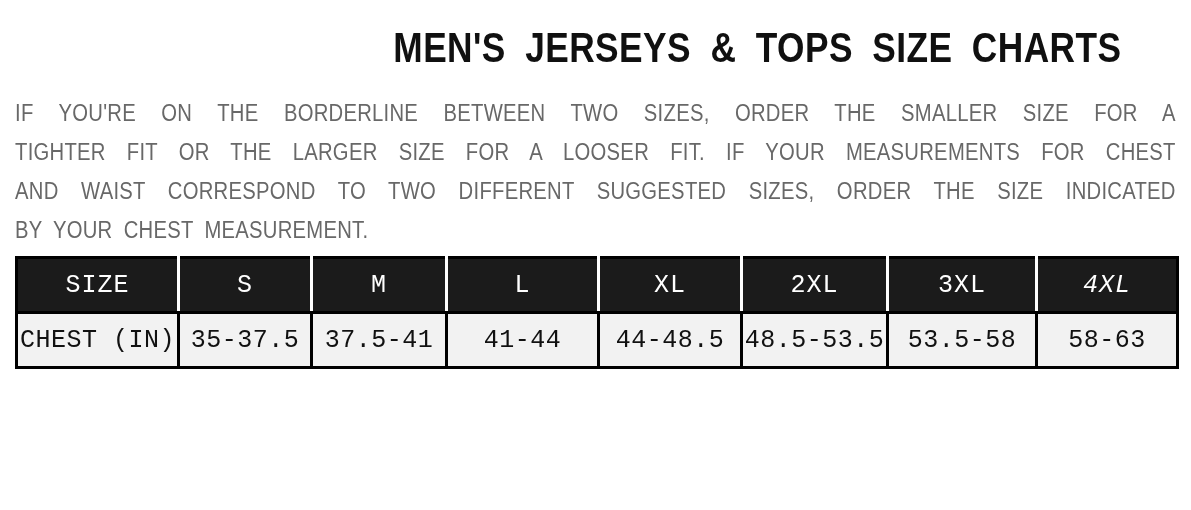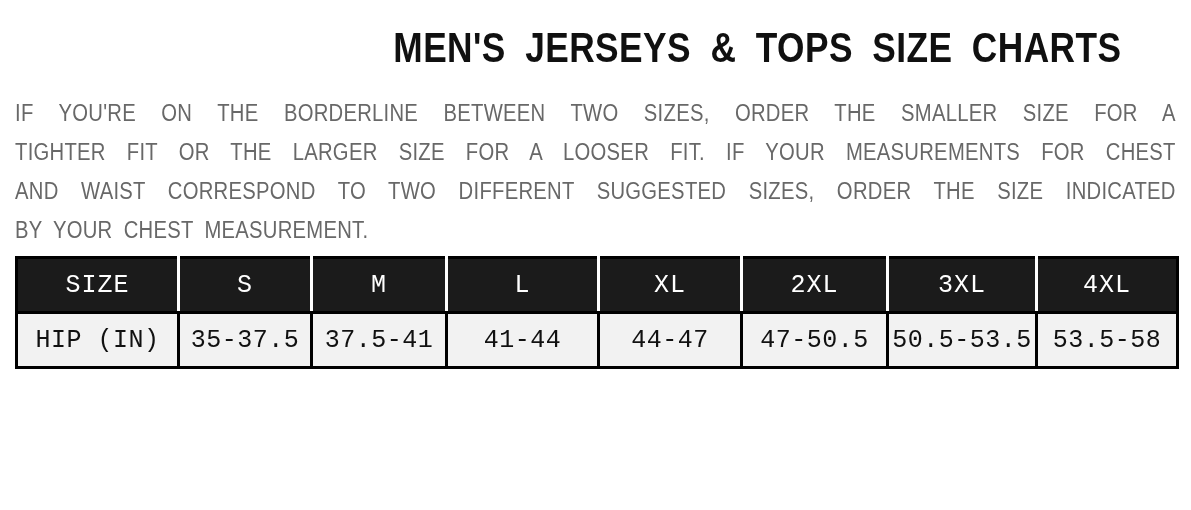--- a/index.html
+++ b/index.html
@@ -59,21 +59,21 @@
     color: #ffffff;
     font-weight: normal;
     font-size: 25px;
     height: 55px;
     text-align: center;
     vertical-align: middle;
     border-right: 3px solid #ffffff;
     border-bottom: 3px solid #000000;
     letter-spacing: 1px;
   }
-  .size-chart th:last-child { border-right: none; }
+  .size-chart th:last-child { border-right: none; font-style: italic; }
   .size-chart td {
     font-size: 25px;
     color: #111111;
     height: 55px;
     text-align: center;
     vertical-align: middle;
     border: 3px solid #000000;
     letter-spacing: 0.5px;
     background: #ffffff;
   }
@@ -111,23 +111,23 @@
       <th>M</th>
       <th>L</th>
       <th>XL</th>
       <th>2XL</th>
       <th>3XL</th>
       <th>4XL</th>
     </tr>
   </thead>
   <tbody>
     <tr class="alt">
-      <td>HIP (IN)</td>
+      <td>CHEST (IN)</td>
       <td>35-37.5</td>
       <td>37.5-41</td>
       <td>41-44</td>
-      <td>44-47</td>
-      <td>47-50.5</td>
-      <td>50.5-53.5</td>
+      <td>44-48.5</td>
+      <td>48.5-53.5</td>
       <td>53.5-58</td>
+      <td>58-63</td>
     </tr>
   </tbody>
 </table>
 
 </body></html>

